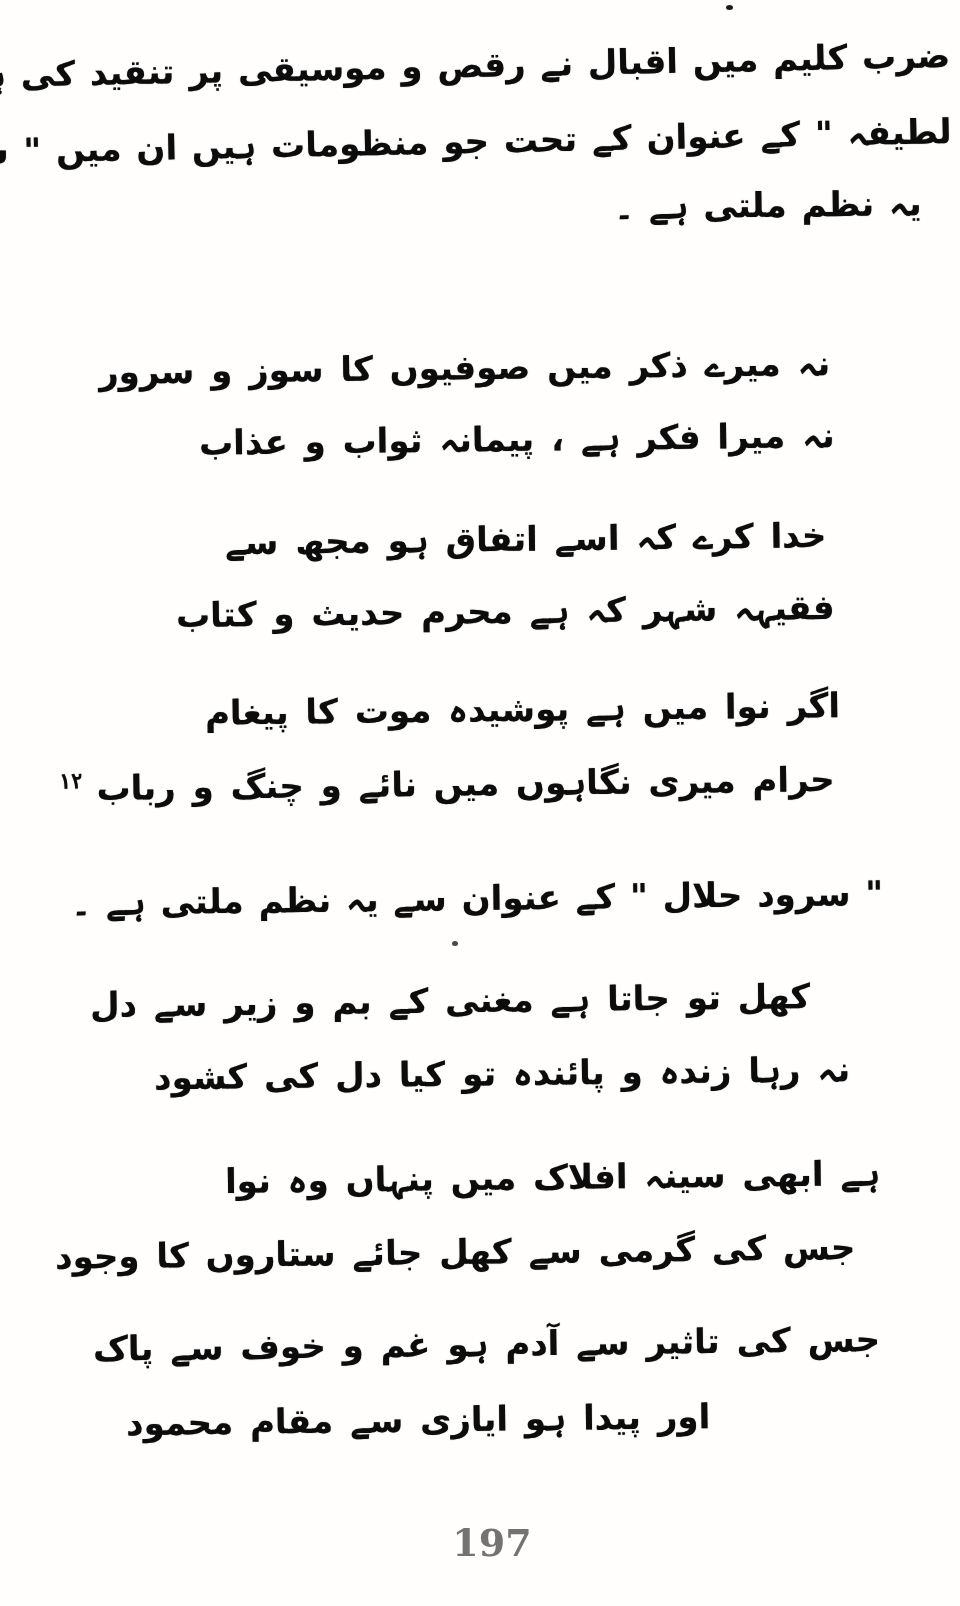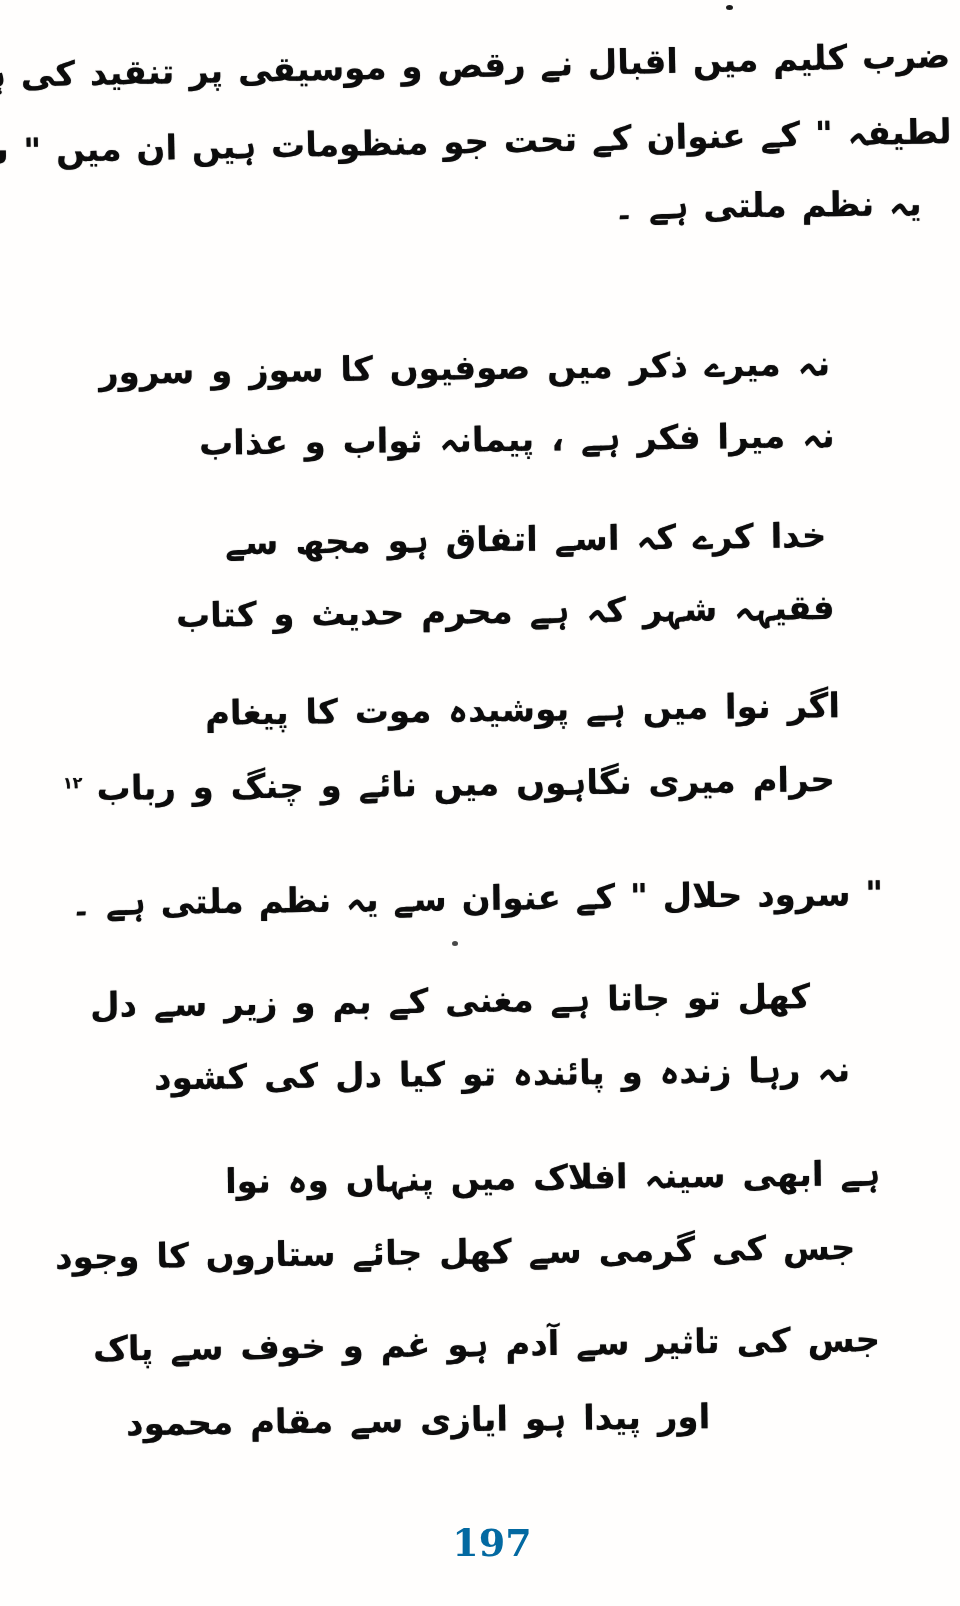--- a/index.html
+++ b/index.html
@@ -46,34 +46,35 @@
 
   
   .p2-0{top:975px;right:150px;}
   .p2-1{top:1048px;right:110px;}
   .p2-2{top:1152px;right:80px;}
   .p2-3{top:1226px;right:105px;}
   .p2-4{top:1318px;right:80px;}
   .p2-5{top:1395px;right:250px;}
 
   .fn{
-    font-size:16px;
+    font-size:20px;
     font-weight:700;
     vertical-align:super;
     margin-inline-start:14px;
     letter-spacing:2px;
+    font-family:Liberation Serif, serif;
   }
   .pageno{
     position:absolute;
     top:1520px;left:50%;
     transform:translateX(-50%) translateX(12px);
     font-family:"DejaVu Serif", serif;
     font-weight:700;
     font-size:38px;
-    color:#0369a1;
+    color:#737373;
     direction:ltr;
   }
   .speck{position:absolute;background:#1a1a1a;border-radius:50%;}
   .speck1{left:726px;top:5px;width:7px;height:5px;}
   .speck2{left:452px;top:941px;width:6px;height:5px;opacity:.8;}
 </style>
 </head>
 <body>
 
 <div class="page">

